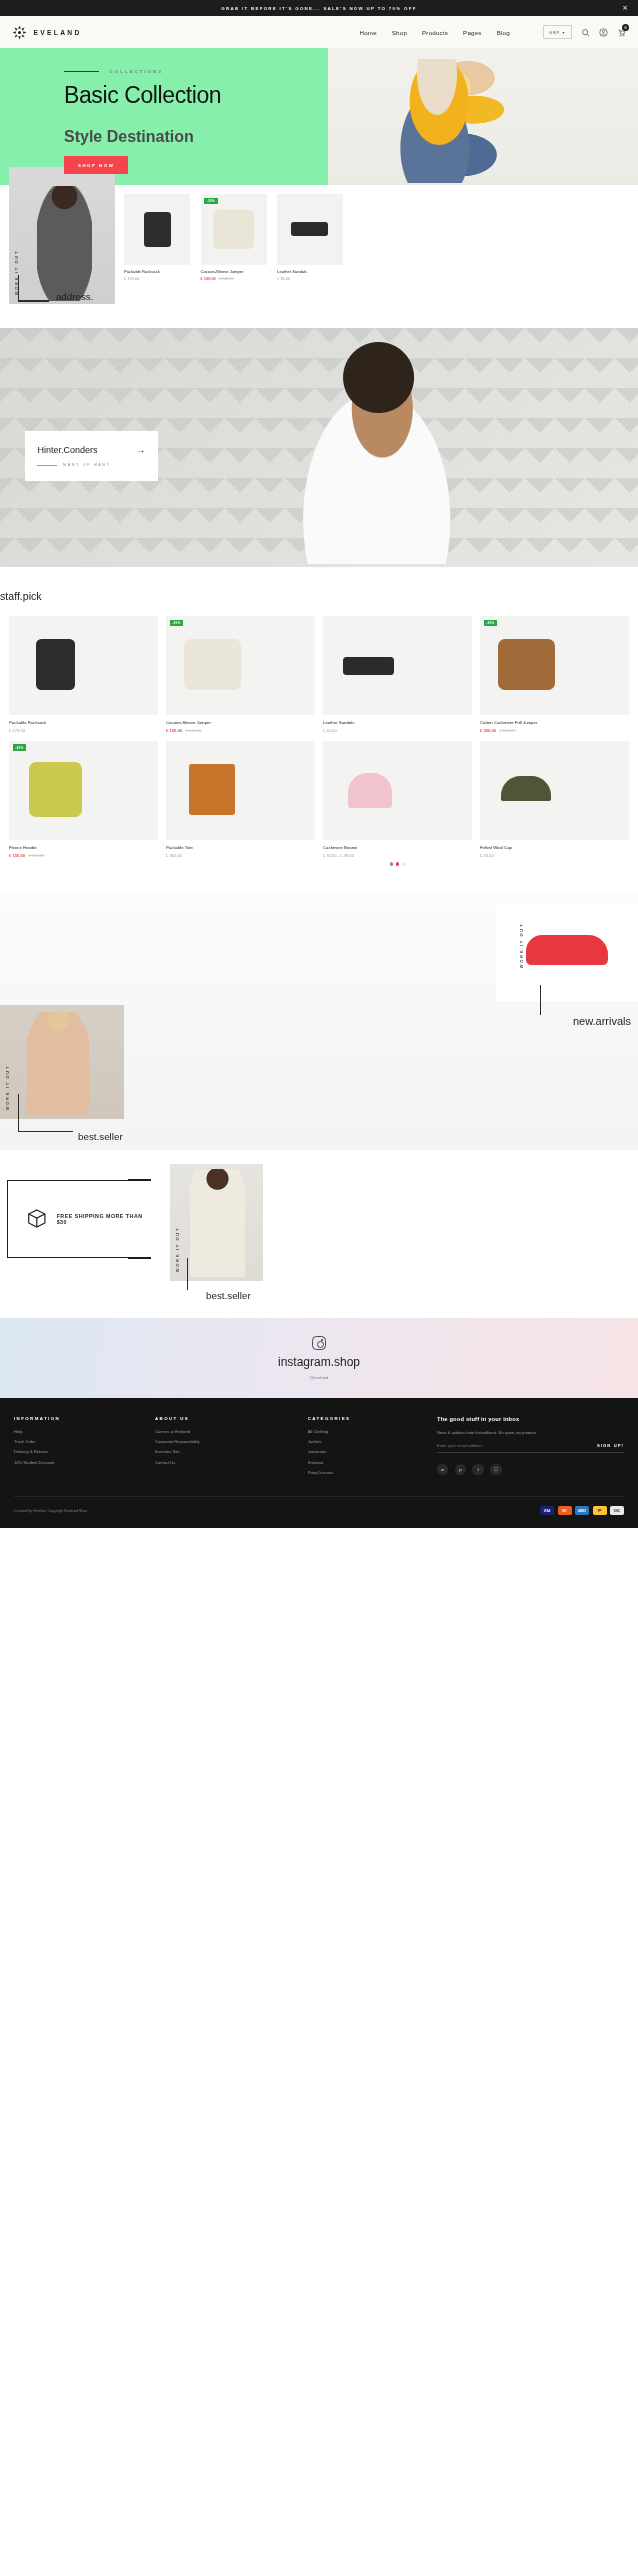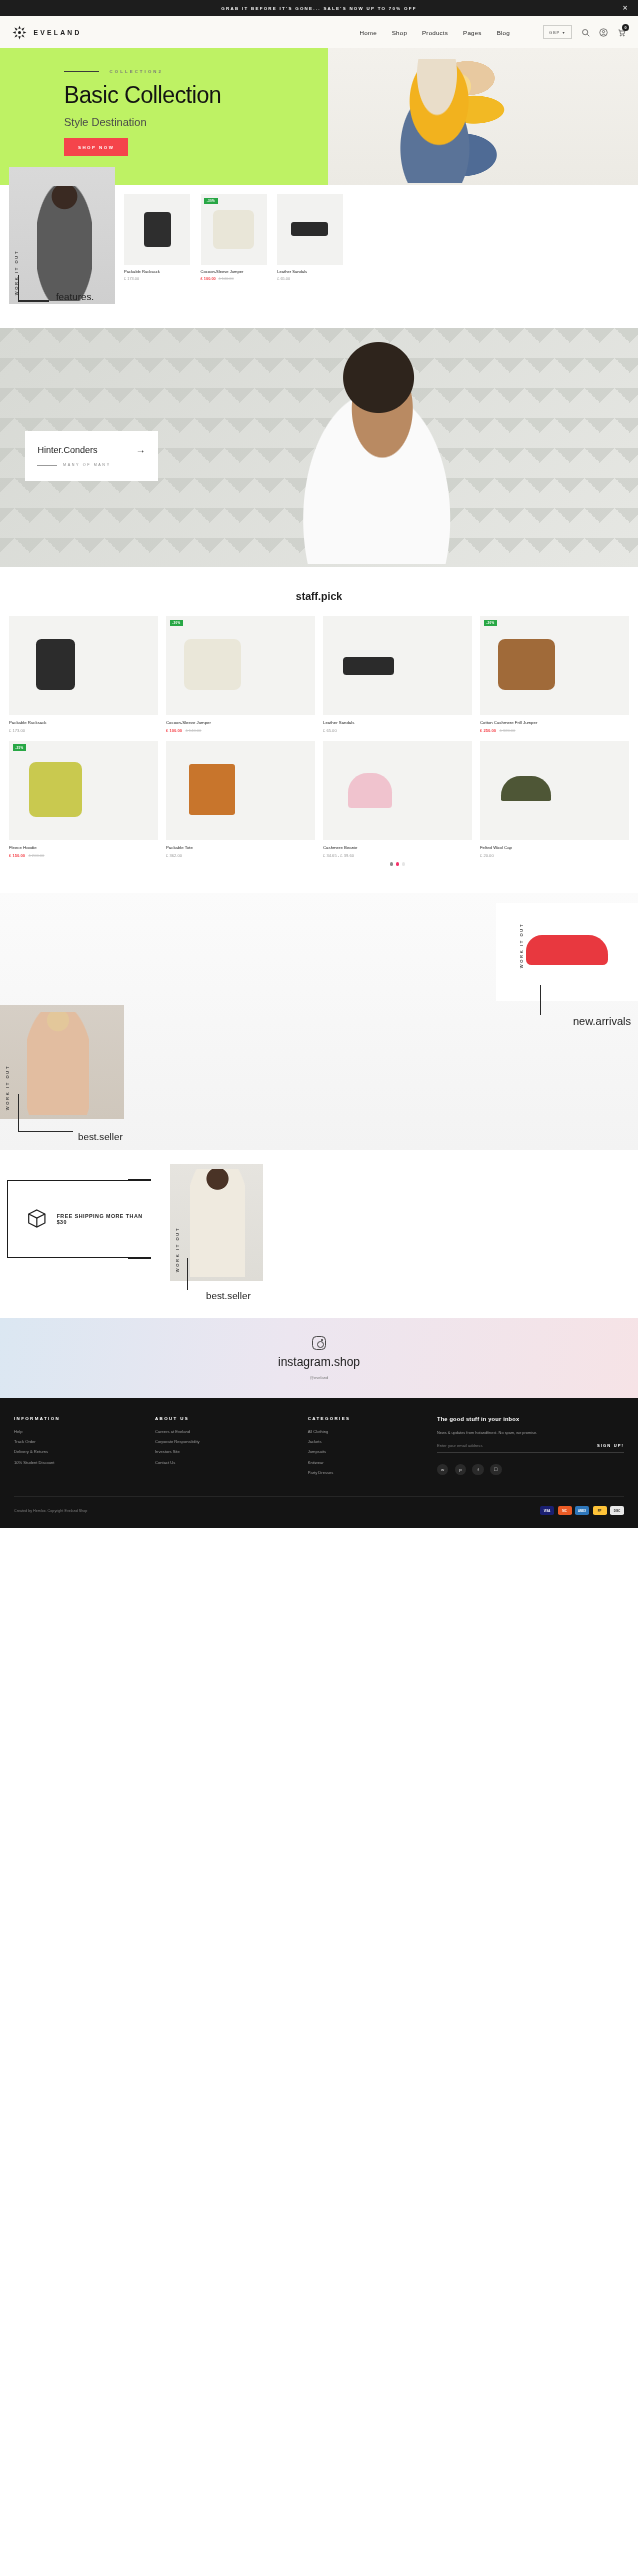--- a/index.html
+++ b/index.html
@@ -35,21 +35,21 @@
   }
   .ic { width:9px; height:9px; color:#2b2b2b; display:block; }
   .cart-wrap { position:relative; }
   .badge {
     position:absolute; top:-3.5px; right:-3.5px; background:#1d1d1d; color:#fff;
     font-size:3.7px; width:7px; height:7px; border-radius:50%;
     display:flex; align-items:center; justify-content:center; font-weight:700;
   }
 
   
-  .hero { position:relative; height:137px; background:#bef264; overflow:hidden; }
+  .hero { position:relative; height:137px; background:#86efac; overflow:hidden; }
   .hero-photo {
     position:absolute; right:0; top:0; width:310px; height:137px;
     background:
       radial-gradient(circle at 42% 28%, #f6d98e 0 12.4px, transparent 13.3px),
       radial-gradient(ellipse at 45% 22%, #e8c9a0 0 27px, transparent 27.5px),
       radial-gradient(ellipse at 47% 45%, #f2b924 0 30px, transparent 31px),
       radial-gradient(ellipse at 43% 78%, #4f6b95 0 35px, transparent 36px),
       linear-gradient(180deg,#f3f1ec,#eceae4);
   }
   .hero-photo:after{
@@ -57,21 +57,21 @@
     background:
       radial-gradient(ellipse at 50% 12%, #e9ddc9 0 19.5px, transparent 20.4px),
       radial-gradient(ellipse at 52% 34%, #f2b21e 0 29px, transparent 30px),
       radial-gradient(ellipse at 48% 72%, #5a7398 0 34px, transparent 35px);
   }
   .hero-inner { position:relative; z-index:2; padding:21px 0 0 64px; }
   .eyebrow { display:flex; align-items:center; gap:10.6px; margin-bottom:9px; }
   .eyebrow .rule { width:35px; height:1.3px; background:#3a3a3a; }
   .eyebrow span { font-size:4.3px; letter-spacing:2.1px; color:#7a7a78; font-weight:600; }
   .hero-title { font-size:23px; font-weight:400; letter-spacing:-0.4px; color:#131313; line-height:1.08; }
-  .hero-sub { font-size:11px; color:#4a4a4a; margin-top:8px; font-weight:400; }
+  .hero-sub { font-size:16px; color:#4a4a4a; margin-top:20px; font-weight:700; }
   .shop-now {
     margin-top:10.6px; background:#f5444b; color:#fff; border:none;
     font-size:4.4px; letter-spacing:1.5px; font-weight:700;
     padding:6.2px 14px; cursor:pointer;
   }
 
   
   .feature-band { position:relative; background:#fff; height:120px; }
   .model-card {
     position:absolute; left:9px; top:-18px; width:106px; height:137px;
@@ -126,21 +126,21 @@
     padding:13.3px 12.4px; z-index:3;
   }
   .banner-card .t { display:flex; align-items:center; justify-content:space-between; }
   .banner-card .t h3 { font-size:9px; font-weight:400; color:#1d1d1d; }
   .banner-card .arrow { font-size:9.8px; color:#1d1d1d; }
   .banner-card .s { display:flex; align-items:center; gap:6.2px; margin-top:8px; }
   .banner-card .s .rule { width:19.5px; height:0.9px; background:#9b9b9b; }
   .banner-card .s span { font-size:3.7px; letter-spacing:1.6px; color:#8d8d8d; }
 
   
-  .section-title { text-align:center; font-size:10.6px; font-weight:700; color:#1d1d1d; margin:23px 0 14px; }
+  .section-title { text-align:left; font-size:10.6px; font-weight:400; color:#1d1d1d; margin:23px 0 14px; }
   .grid { display:grid; grid-template-columns:repeat(4,1fr); gap:8px; padding:0 9px; }
   .card .ph { height:99px; background:#f3f3f1; position:relative; }
   .card .nm { font-size:4.3px; margin-top:5.3px; color:#222; }
   .card .pr { font-size:4.1px; color:#9a9a9a; margin-top:2.7px; }
   .card .pr.sale { color:#f5444b; font-weight:700; }
   .card .pr .old { color:#cacaca; text-decoration:line-through; margin-left:3.5px; font-weight:400; }
   .swatches { display:flex; gap:2.7px; justify-content:center; margin-top:4.4px; }
   .sw { width:3.5px; height:3.5px; border-radius:50%; }
   .g-bag:after { content:""; position:absolute; left:27px; top:23px; width:39px; height:51px; background:#2c2c2c; border-radius:5.3px; }
   .g-jumper:after { content:""; position:absolute; left:18px; top:23px; width:57px; height:51px; background:#eae7d9; border-radius:7px; }
@@ -310,21 +310,21 @@
       </div>
       <div class="mini">
         <div class="ph ph-sandal"></div>
         <div class="nm">Leather Sandals</div>
         <div class="pr">£ 65.00</div>
       </div>
     </div>
     <div class="feature-label">
       <div class="hook"></div>
       <div class="hookline"></div>
-      <div class="txt">features.</div>
+      <div class="txt">address.</div>
     </div>
   </div>
 
   <div class="banner">
     <div class="tri-bg"></div>
     <div class="banner-person"></div>
     <div class="banner-card">
       <div class="t">
         <h3>Hinter.Conders</h3>
         <div class="arrow">→</div>

